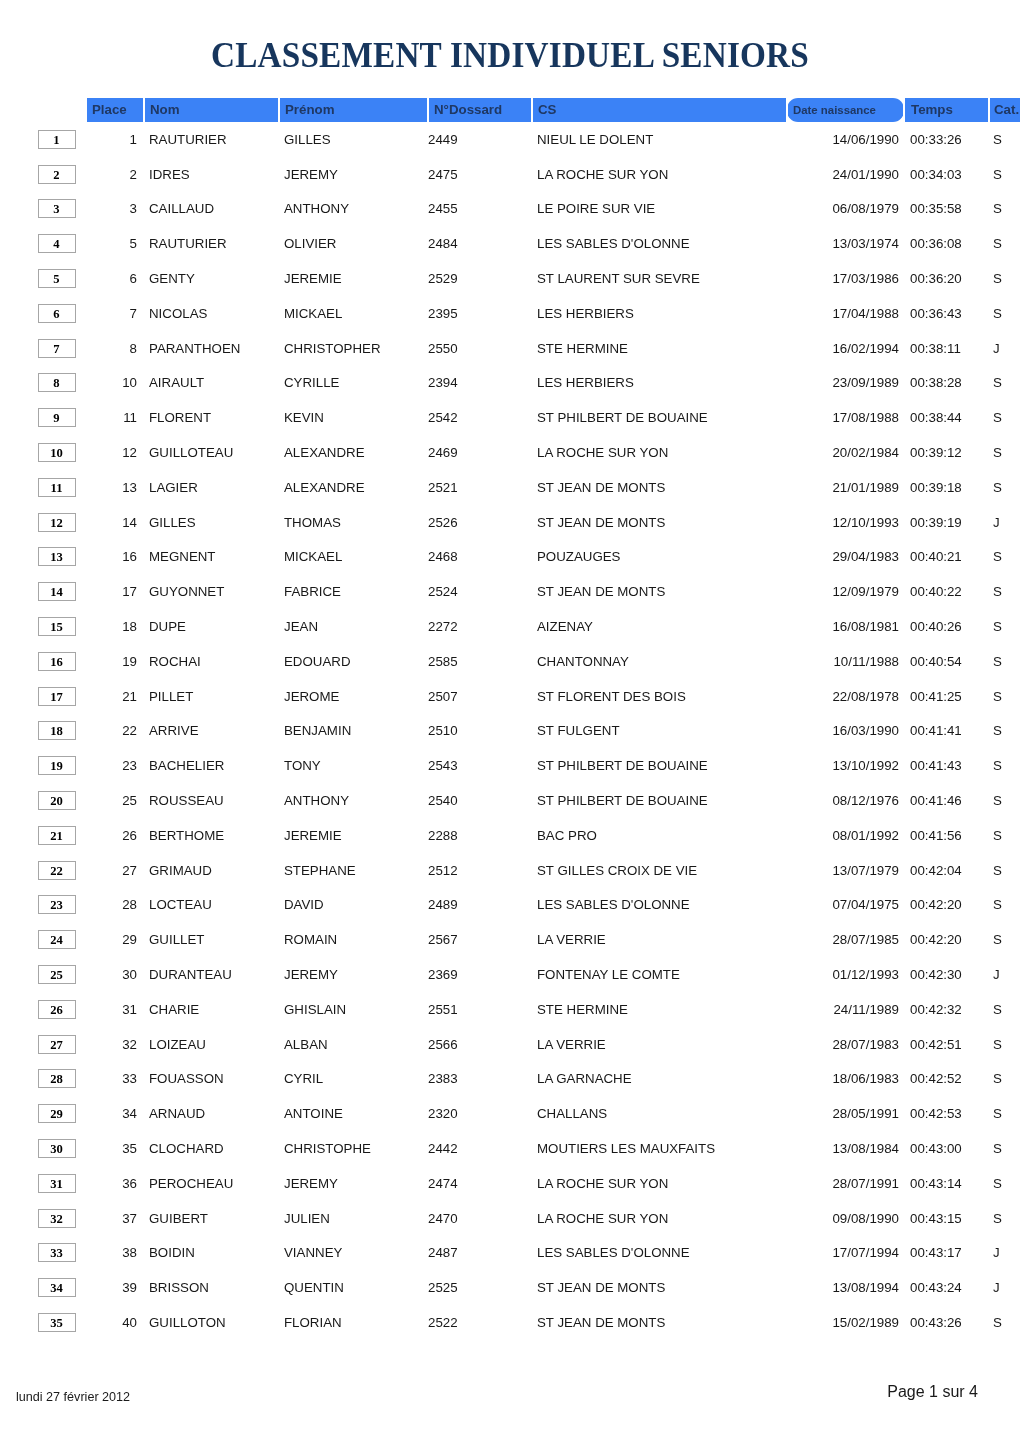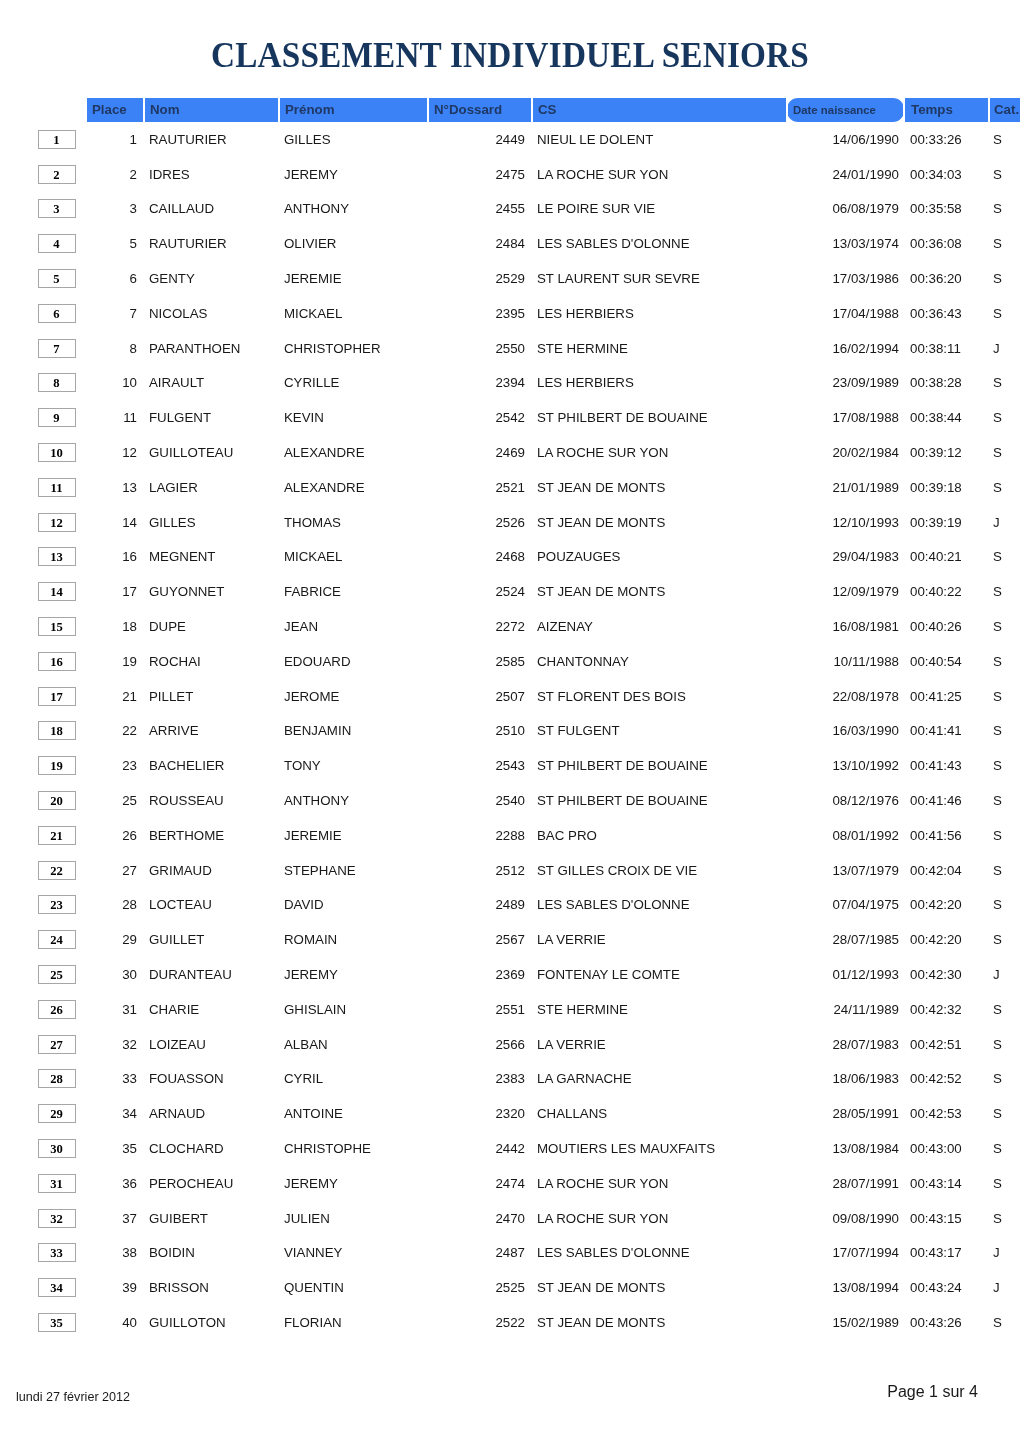--- a/index.html
+++ b/index.html
@@ -84,21 +84,21 @@
     color: #181818;
     white-space: nowrap;
     overflow: hidden;
   }
 
   
   .c-placebox   { width: 52px;  text-align: center; }
   .c-place      { width: 44px;  text-align: right;  padding-right: 7px !important; }
   .c-nom        { width: 124px; text-align: left;   padding-left: 5px !important; }
   .c-prenom     { width: 138px; text-align: left;   padding-left: 5px !important; }
-  .c-dossard    { width: 90px;  text-align: right;  padding-right: 7px !important; }
+  .c-dossard    { width: 90px;   padding-right: 7px !important; }
   .c-cs         { width: 244px; text-align: left;   padding-left: 5px !important; }
   .c-date       { width: 105px; text-align: right;  padding-right: 5px !important; }
   .c-temps      { width: 73px;  text-align: left;   padding-left: 6px !important; }
   .c-cat        { width: 34px;  text-align: left;   padding-left: 4px !important; }
 
   
   th.c-placebox { background: transparent; border-right: 0; }
 
   
   .place-box {
@@ -241,21 +241,21 @@
           <td class="c-prenom">CYRILLE</td>
           <td class="c-dossard">2394</td>
           <td class="c-cs">LES HERBIERS</td>
           <td class="c-date">23/09/1989</td>
           <td class="c-temps">00:38:28</td>
           <td class="c-cat">S</td>
         </tr>
         <tr>
           <td class="c-placebox"><span class="place-box">9</span></td>
           <td class="c-place">11</td>
-          <td class="c-nom">FULGENT</td>
+          <td class="c-nom">FLORENT</td>
           <td class="c-prenom">KEVIN</td>
           <td class="c-dossard">2542</td>
           <td class="c-cs">ST PHILBERT DE BOUAINE</td>
           <td class="c-date">17/08/1988</td>
           <td class="c-temps">00:38:44</td>
           <td class="c-cat">S</td>
         </tr>
         <tr>
           <td class="c-placebox"><span class="place-box">10</span></td>
           <td class="c-place">12</td>

